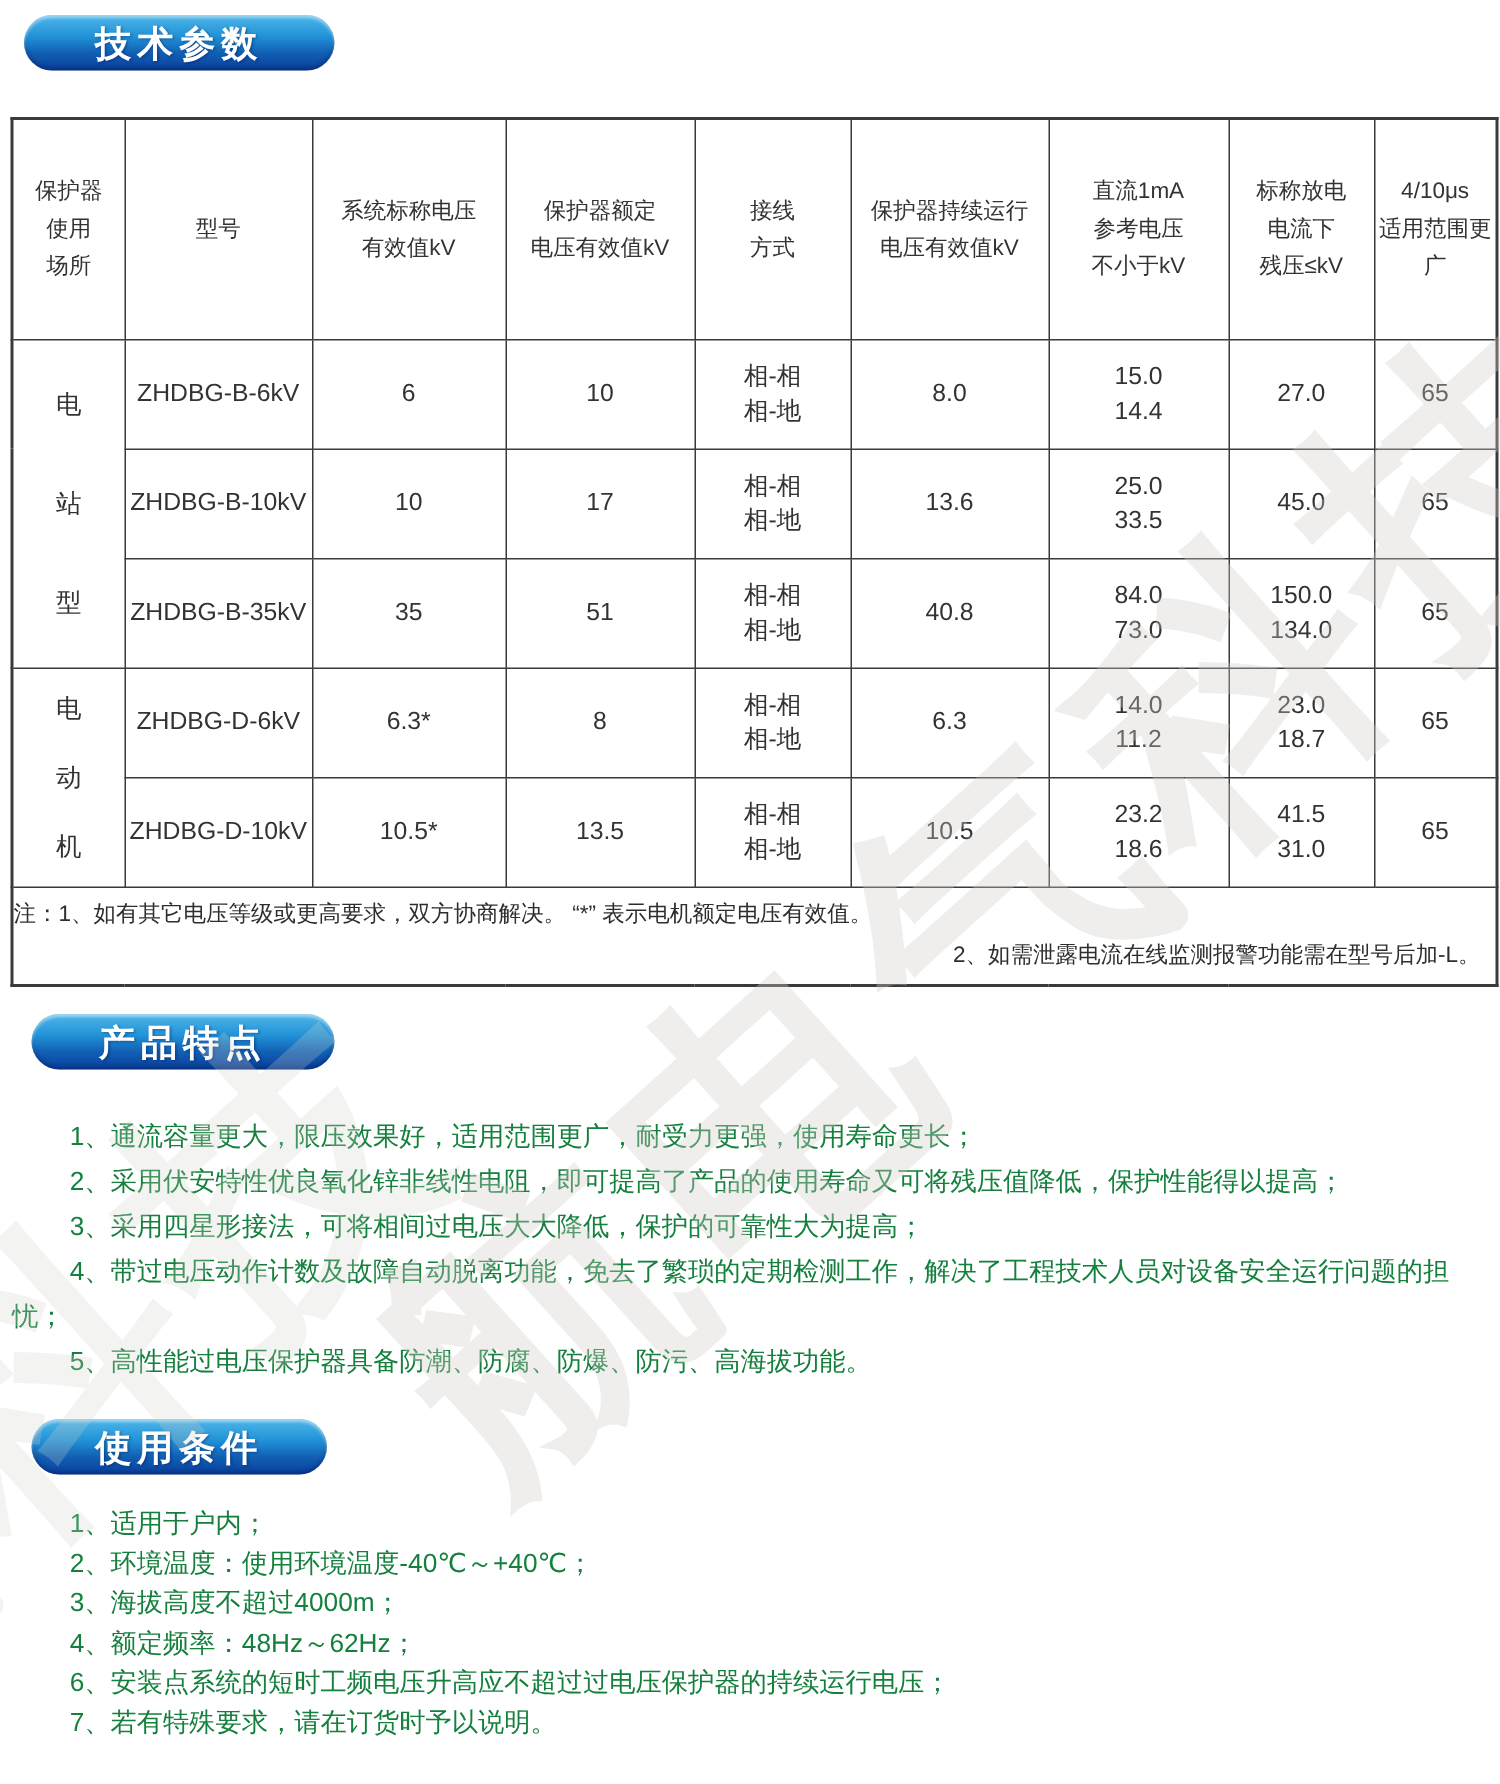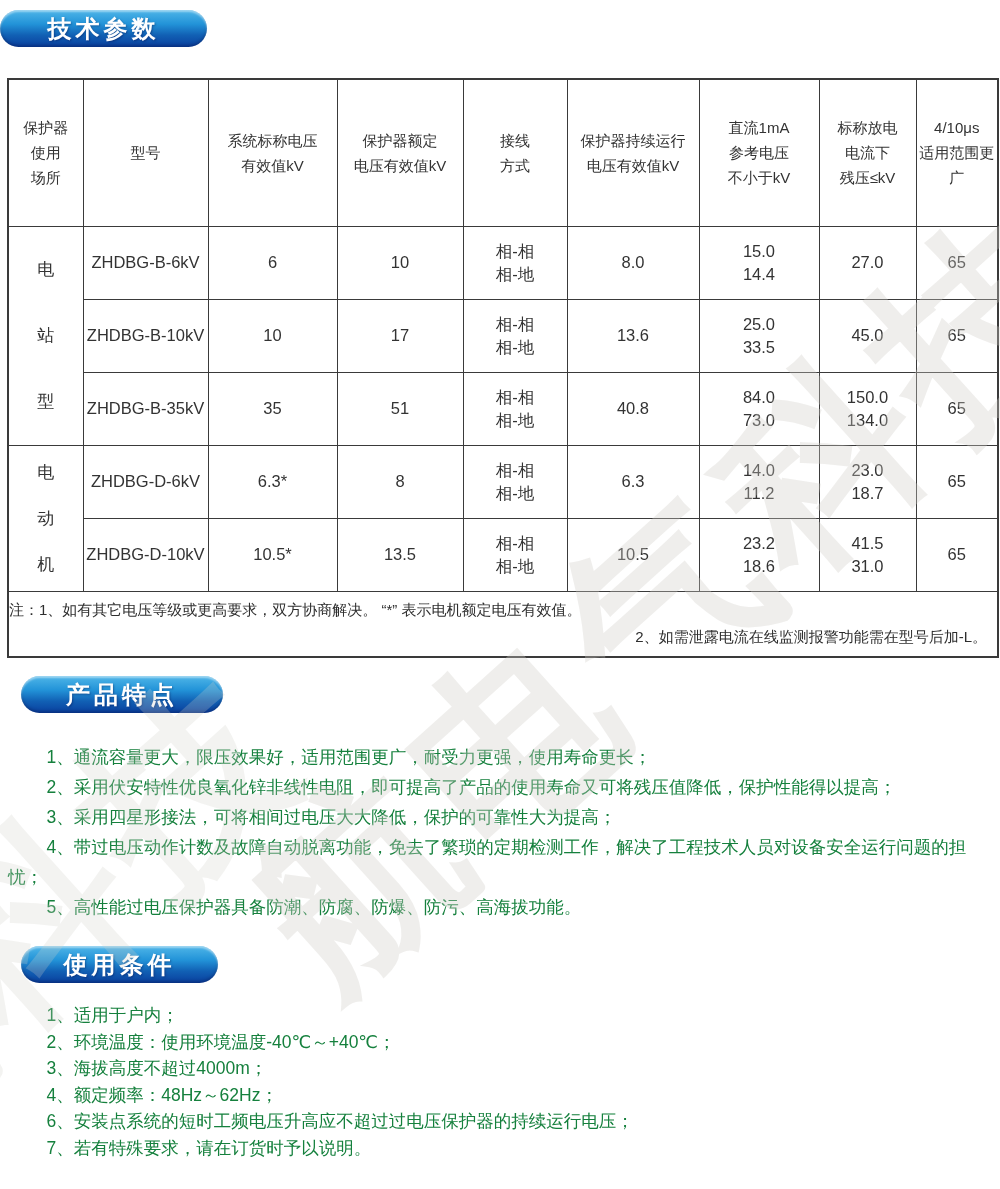--- a/index.html
+++ b/index.html
@@ -10,21 +10,21 @@
   }
   
   .pill{
     position:absolute;display:flex;align-items:center;justify-content:center;
     height:37px;border-radius:19px;color:#fff;font-weight:bold;font-size:24px;
     letter-spacing:4px;
     background:linear-gradient(180deg,#4fb6e8 0%,#2293d8 38%,#1160b4 68%,#0a3f9e 100%);
     box-shadow:inset 0 2px 2px rgba(255,255,255,.45), inset 0 -2px 3px rgba(0,0,40,.25);
     text-shadow:1px 1px 2px rgba(0,0,60,.35);
   }
-  #pill-tech{left:0;top:10px;width:207px;}
+  #pill-tech{left:16px;top:10px;width:207px;}
   #pill-feat{left:21px;top:676px;width:202px;}
   #pill-cond{left:21px;top:946px;width:197px;}
 
   
   .param-table{
     position:absolute;left:7px;top:78px;width:990px;
     border-collapse:collapse;table-layout:fixed;
     border:2px solid #3a3a3a;
   }
   .param-table th,.param-table td{

